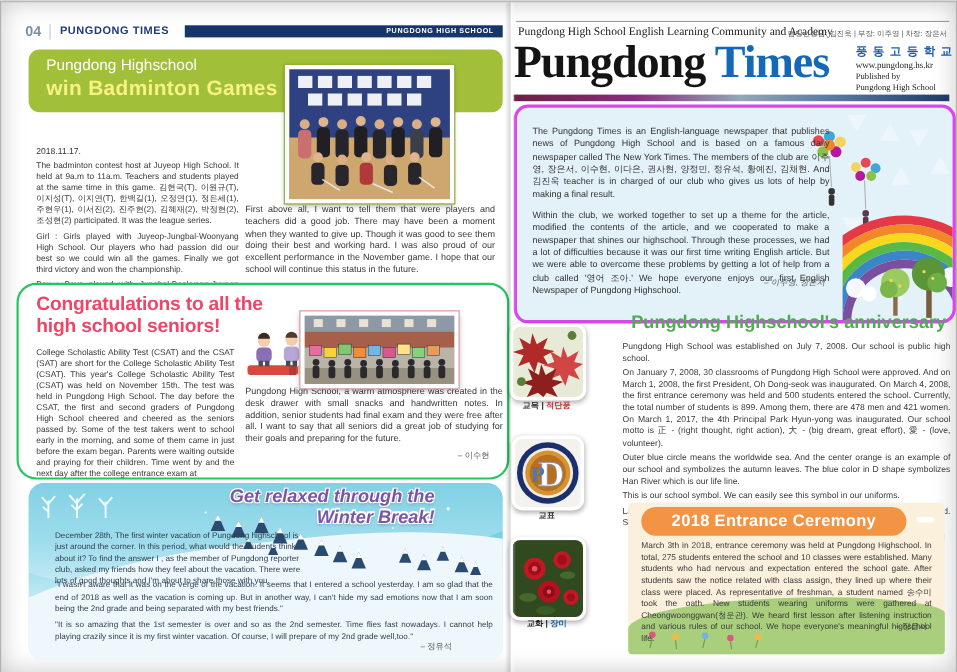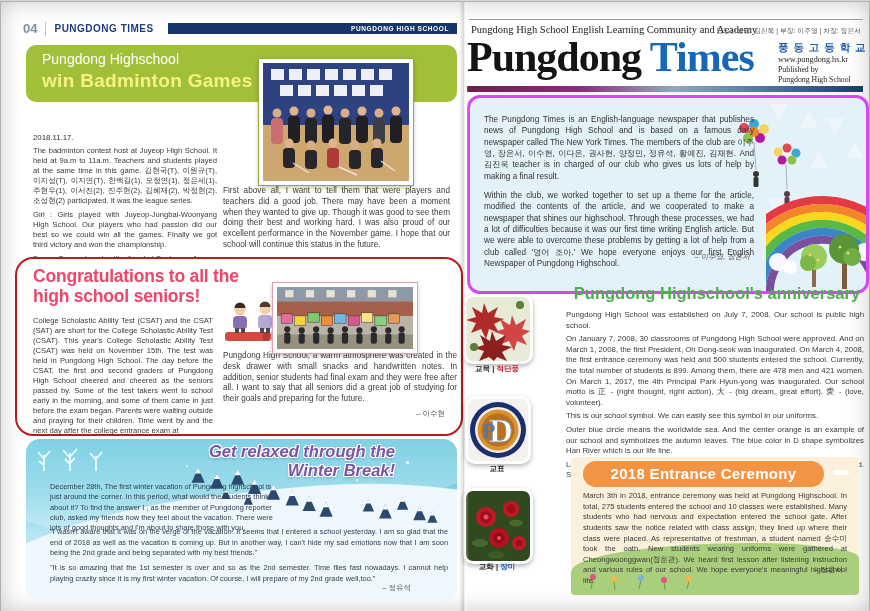--- a/index.html
+++ b/index.html
@@ -26,21 +26,21 @@
   .photo-frame{border:4px solid #fff;outline:1px solid #8fae35;box-shadow:0 2px 5px rgba(0,0,0,.3);background:#999;z-index:5;}
   .bad-photo{left:258px;top:57px;width:146px;height:118px;}
   .bodytext{font-size:7.6px;line-height:1.32;color:#3a3a3a;}
   .bodytext p{margin:0 0 4px 0;}
   .bad-col1{left:32px;top:107px;width:184px;}
   .bad-date{font-size:7.8px;color:#333;margin-bottom:3px;margin-top:24px;}
   .bad-col2{left:222px;top:184px;width:227px;font-size:8.2px;}
   .bad-byline{text-align:right;padding-right:38px;margin-top:5px;}
 
   
-  .con-box{left:14px;top:255px;width:444px;height:175px;border:2px solid #b91c1c;border-radius:18px;background:#fff;}
+  .con-box{left:14px;top:255px;width:444px;height:175px;border:2px solid #22c55e;border-radius:18px;background:#fff;}
   .con-title{position:absolute;left:16px;top:7px;width:232px;color:#ee4568;font-size:17.5px;font-weight:bold;line-height:1.15;letter-spacing:-.2px;}
   .con-col1{position:absolute;left:16px;top:57px;width:180px;}
   .con-cartoon{position:absolute;left:206px;top:36px;width:64px;height:56px;}
   .con-photo{position:absolute;left:256px;top:24px;width:136px;height:62px;}
   .con-col2{position:absolute;left:206px;top:92px;width:234px;font-size:8.2px;}
   .con-byline{text-align:right;padding-right:12px;margin-top:3px;}
 
   
   .win-box{left:25px;top:437px;width:431px;height:162px;border-radius:14px;overflow:hidden;
     background:linear-gradient(180deg,#56c1dc 0%,#7fd2e6 34%,#b9e6f2 60%,#e2f4f9 100%);}
@@ -498,22 +498,22 @@
         <circle cx="53" cy="52" r="3.5" fill="#9e0f1c"></circle>
     </svg>
   </div>
   <div class="abs caption" style="left:458px;top:560px;">
     <span>교화 | </span><span class="cap-blue">장미</span>
   </div>
 
   <div class="abs anniv-text just">
     <p>Pungdong High School was established on July 7, 2008. Our school is public high school.</p>
     <p>On January 7, 2008, 30 classrooms of Pungdong High School were approved. And on March 1, 2008, the first President, Oh Dong-seok was inaugurated. On March 4, 2008, the first entrance ceremony was held and 500 students entered the school. Currently, the total number of students is 899. Among them, there are 478 men and 421 women. On March 1, 2017, the 4th Principal Park Hyun-yong was inaugurated. Our school motto is 正 - (right thought, right action), 大 - (big dream, great effort), 愛 - (love, volunteer).</p>
+    <p>Outer blue circle means the worldwide sea. And the center orange is an example of our school and symbolizes the autumn leaves. The blue color in D shape symbolizes Han River which is our life line.</p>
     <p>This is our school symbol. We can easily see this symbol in our uniforms.</p>
-    <p>Outer blue circle means the worldwide sea. And the center orange is an example of our school and symbolizes the autumn leaves. The blue color in D shape symbolizes Han River which is our life line.</p>
     <p>Lastly, PD means Pungdong High School students towards the wide sea of the world. School flower is rose and school tree is a maple tree.</p>
     <div class="byline anniv-byline">– 이주영</div>
   </div>
 
   <div class="abs ent-box">
     <div class="ent-hill"></div>
     <svg style="position:absolute;left:10px;bottom:4px;" width="120" height="26" viewBox="0 0 120 26">
       <g stroke="#6f9a4a" stroke-width="1">
           <line x1="10" y1="24" x2="12" y2="14"></line>
           <line x1="34" y1="25" x2="33" y2="16"></line>

